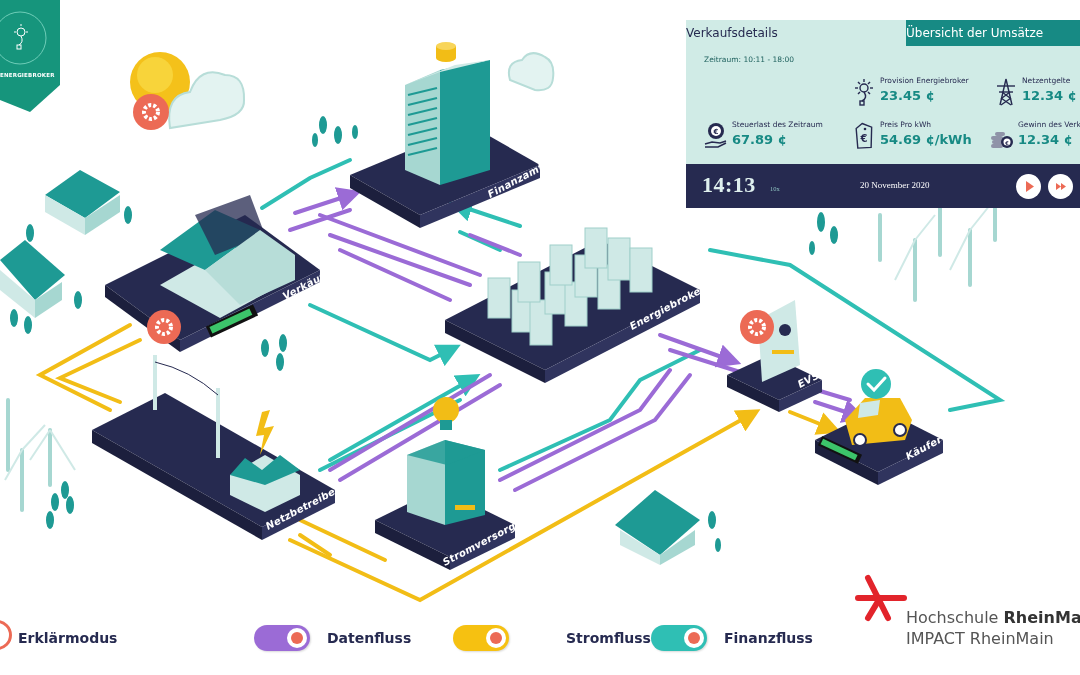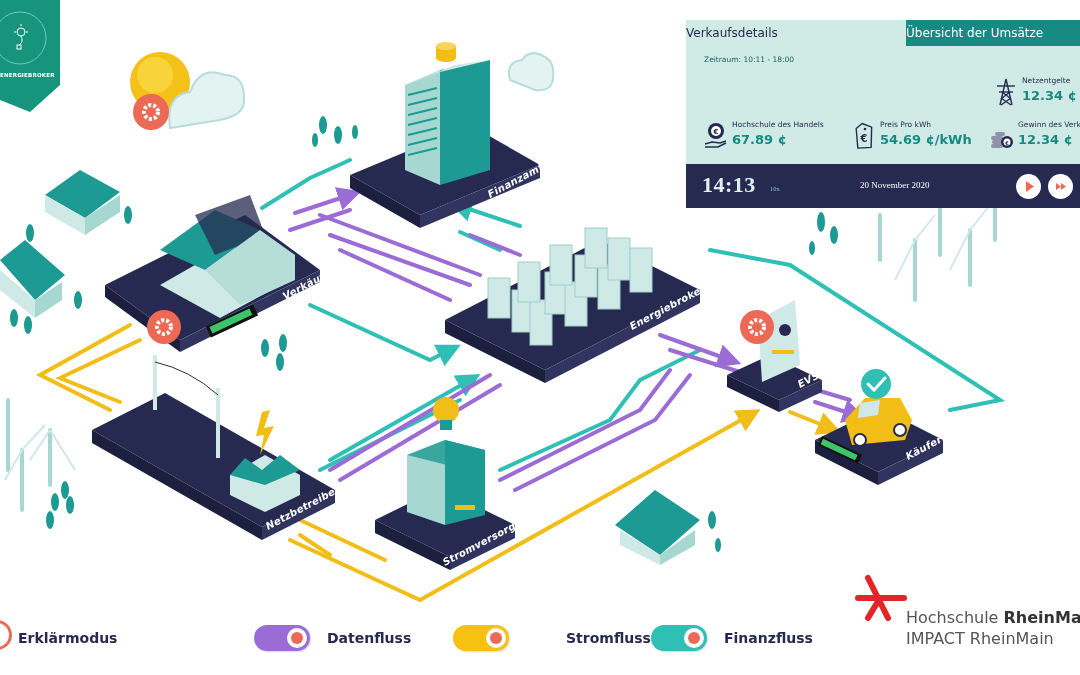--- a/index.html
+++ b/index.html
@@ -346,41 +346,59 @@
 </div>
 
 <div class="info-panel">
   <div class="tabs">
     <div class="tab tab-active">Verkaufsdetails</div>
     <div class="tab tab-inactive">Übersicht der Umsätze</div>
   </div>
 
   <div class="period">Zeitraum: 10:11 - 18:00</div>
 
+  <div class="metric" style="left:166px; top:56px;">
+    <svg class="m-icon" viewBox="0 0 24 28">
+      <g fill="none" stroke="#262a50" stroke-width="1.4">
+        <circle cx="12" cy="10" r="4"></circle>
+        <line x1="12" y1="1" x2="12" y2="4"></line>
+          <line x1="3" y1="10" x2="6" y2="10"></line>
+          <line x1="18" y1="10" x2="21" y2="10"></line>
+        <line x1="6" y1="4" x2="8" y2="6"></line>
+          <line x1="18" y1="4" x2="16" y2="6"></line>
+        <line x1="6" y1="16" x2="8" y2="14"></line>
+          <line x1="18" y1="16" x2="16" y2="14"></line>
+        <path d="M12,14 Q16,20 10,23"></path>
+          <rect x="8" y="23" width="4" height="4"></rect>
+      </g>
+    </svg>
+    <div class="m-label">Provision Energiebroker</div>
+    <div class="m-value">23.45 ¢</div>
+  </div>
   <div class="metric" style="left:308px; top:56px;">
     <svg class="m-icon" viewBox="0 0 24 28">
       <g fill="none" stroke="#262a50" stroke-width="1.4">
         <path d="M12,1 L6,27 M12,1 L18,27"></path>
         <line x1="3" y1="8" x2="21" y2="8"></line>
           <line x1="5" y1="14" x2="19" y2="14"></line>
         <path d="M8,14 L16,20 M16,14 L8,20 M7,20 L17,27 M17,20 L7,27"></path>
       </g>
     </svg>
     <div class="m-label">Netzentgelte</div>
     <div class="m-value">12.34 ¢</div>
   </div>
 
   <div class="metric" style="left:18px; top:100px;">
     <svg class="m-icon" viewBox="0 0 24 28">
       <circle cx="12" cy="9" r="8" fill="#262a50"></circle>
       <circle cx="12" cy="9" r="5" fill="#ffffff"></circle>
       <text x="12" y="12" font-size="7" font-weight="bold" text-anchor="middle" fill="#262a50">€</text>
       <path d="M1,22 L8,20 L16,21 L22,19 M1,25 L14,25 L22,21" stroke="#262a50" stroke-width="1.5" fill="none"></path>
     </svg>
-    <div class="m-label">Hochschule des Handels</div>
+    <div class="m-label">Steuerlast des Zeitraum</div>
     <div class="m-value">67.89 ¢</div>
   </div>
   <div class="metric" style="left:166px; top:100px;">
     <svg class="m-icon" viewBox="0 0 24 28">
       <path d="M8,2 L18,4 L21,24 L8,27 L3,8 Z" fill="none" stroke="#262a50" stroke-width="1.4" transform="rotate(10 12 14)"></path>
       <circle cx="13" cy="7" r="1.3" fill="#262a50"></circle>
       <text x="12" y="20" font-size="10" font-weight="bold" text-anchor="middle" fill="#262a50">€</text>
     </svg>
     <div class="m-label">Preis Pro kWh</div>
     <div class="m-value">54.69 ¢/kWh</div>

